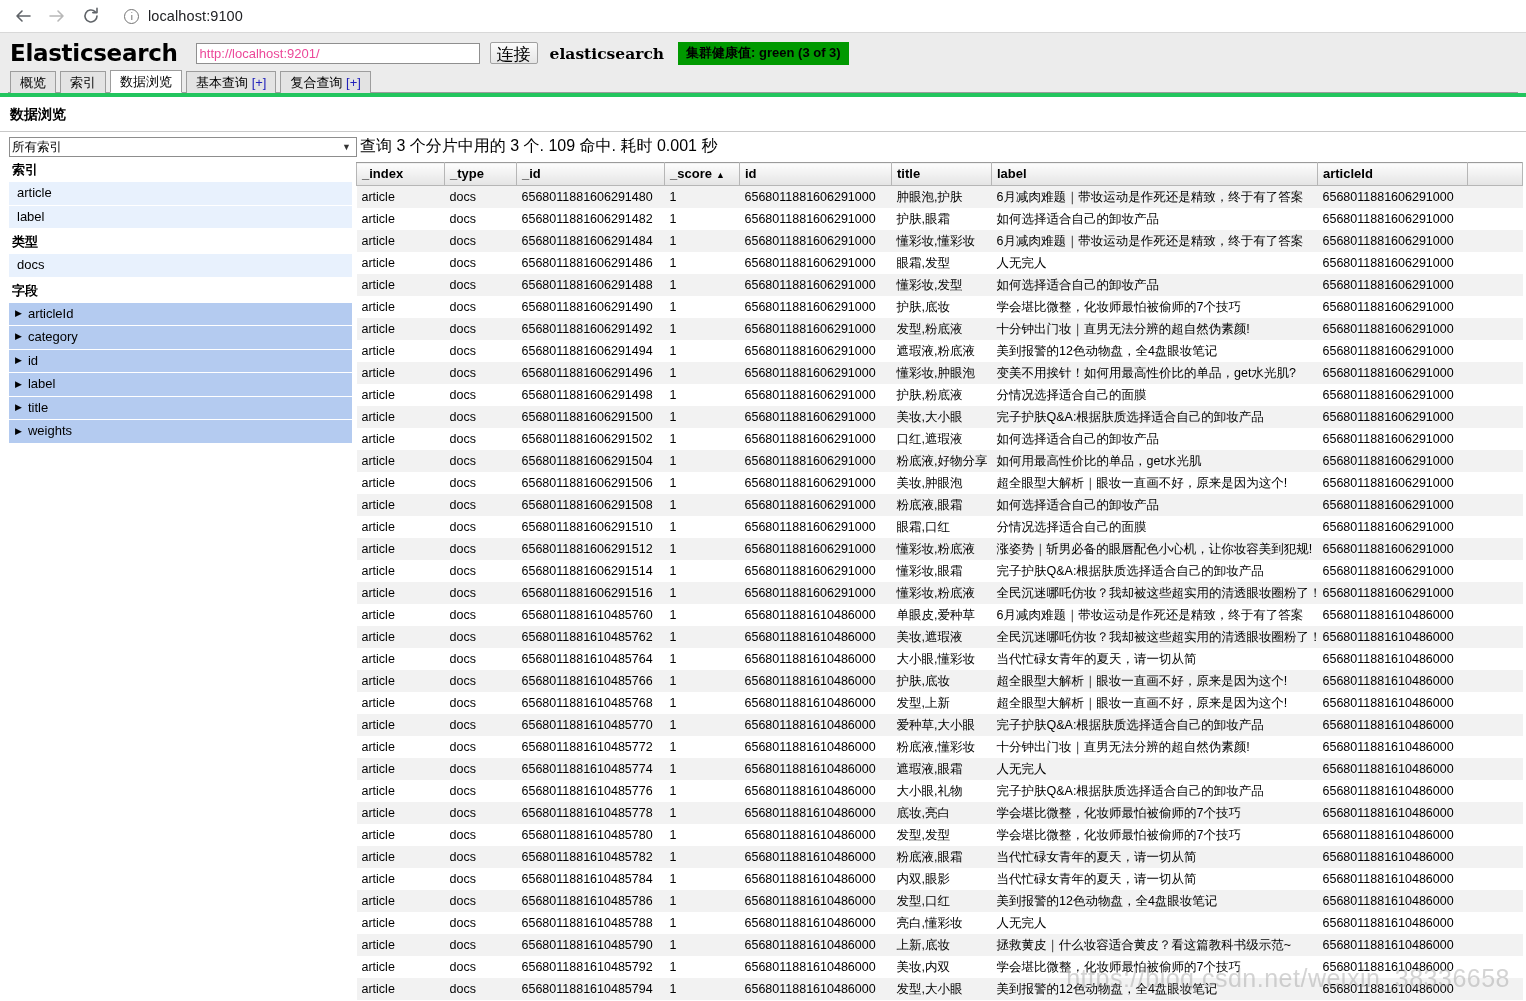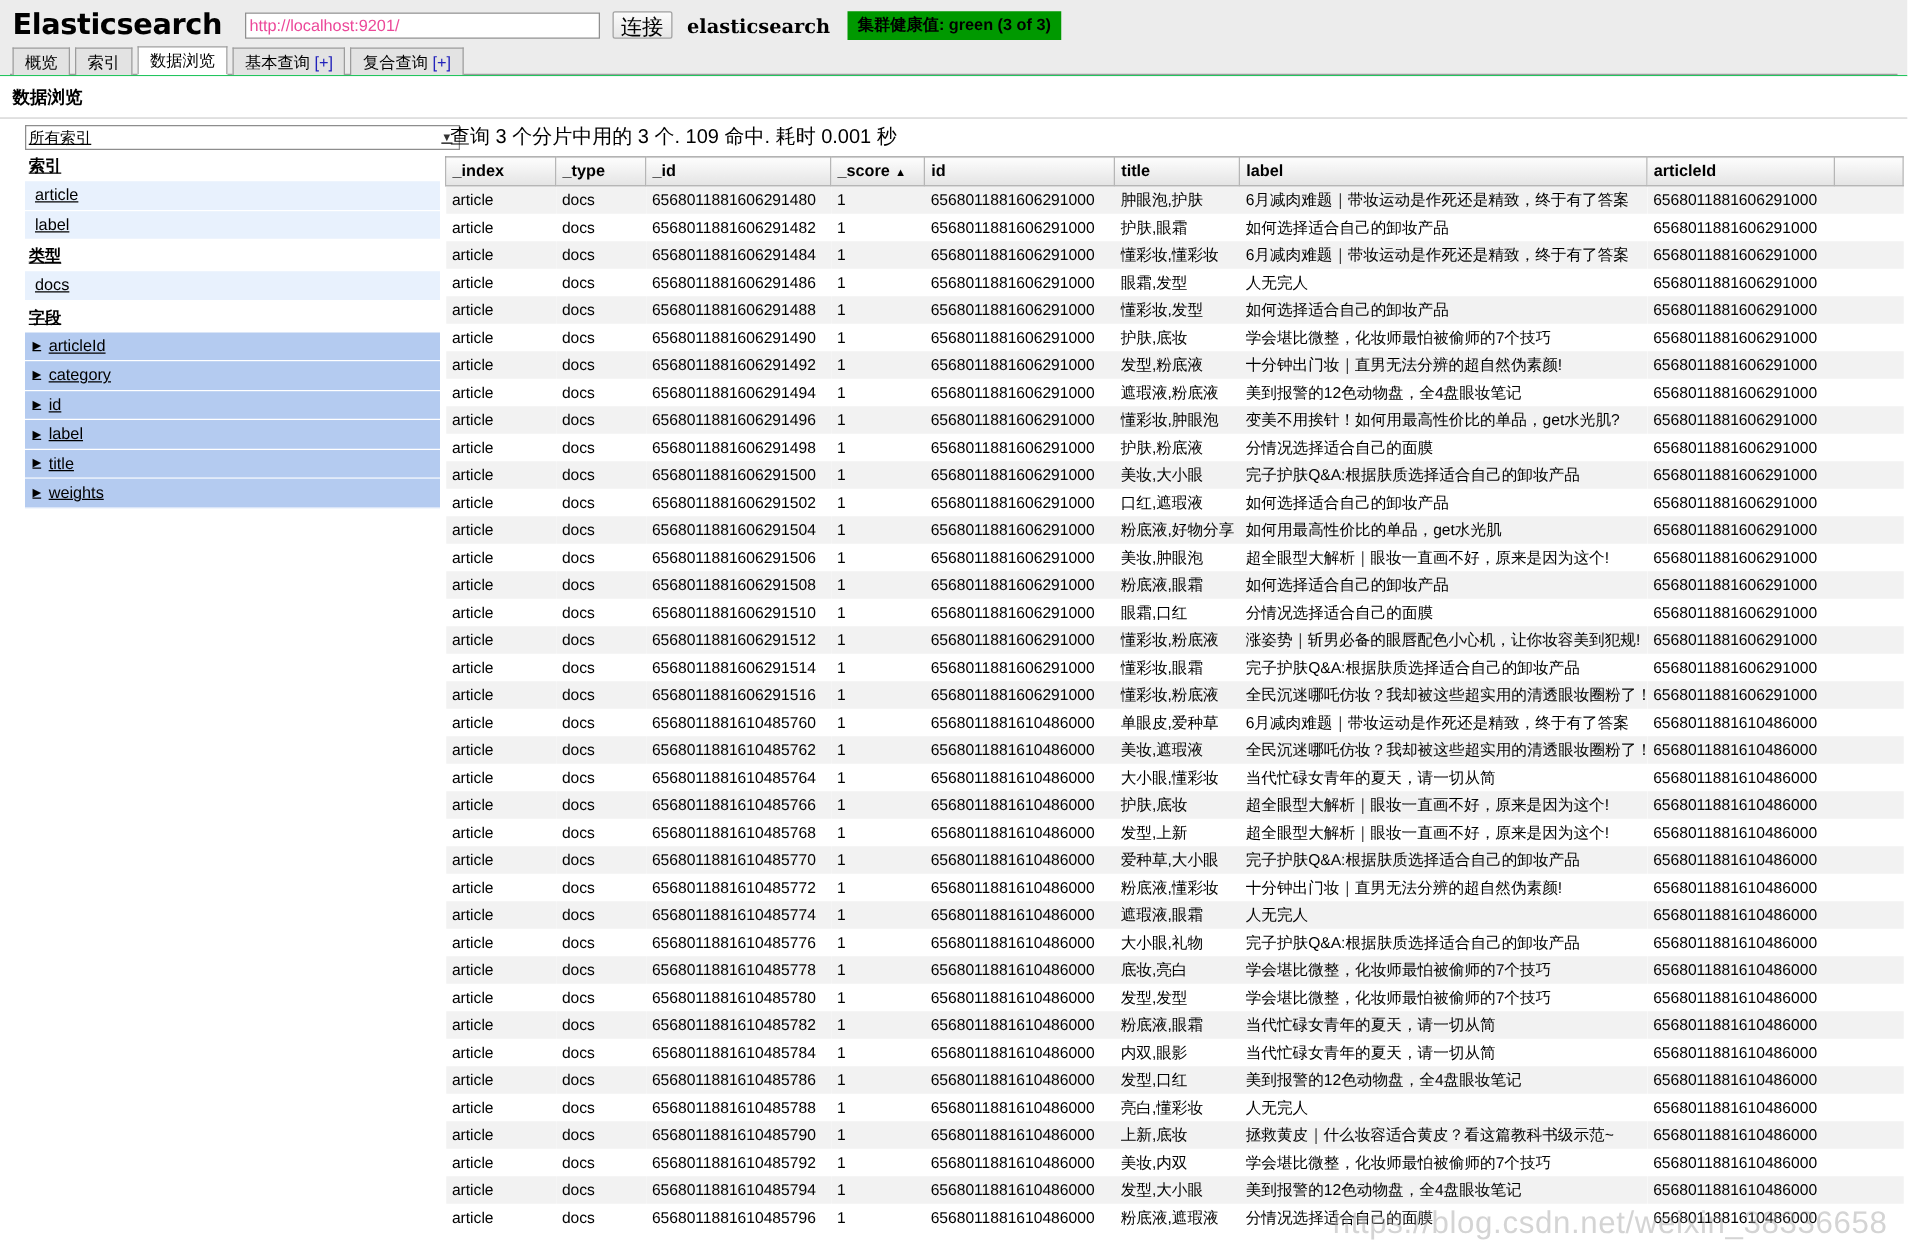--- a/index.html
+++ b/index.html
@@ -66,21 +66,21 @@
   .url-text {
     font-size: 14.5px;
     color: #202124;
     letter-spacing: 0.1px;
   }
 
   
   .app-header {
     background: #ececec;
     padding: 4px 8px 0 8px;
-    border-bottom: 1px solid #22c55e;
+    border-bottom: 4px solid #22c55e;
   }
   .header-row {
     display: flex;
     align-items: center;
     gap: 10px;
     height: 32px;
   }
   .brand {
     font-family: "DejaVu Sans", sans-serif;
     font-size: 23px;
@@ -177,22 +177,21 @@
     display: flex;
     align-items: flex-start;
     height: 881px;
     background: #fff;
   }
 
   
   .sidebar {
     width: 356px;
     flex: none;
-    padding: 5px 4px 0 20px;
-    text-decoration: underline;
+    padding: 5px 4px 0 9px;
   }
   .index-select {
     width: 348px;
     height: 20px;
     font-size: 12.5px;
     font-family: "Liberation Sans", sans-serif;
     border: 1px solid #8d8d8d;
     background: #ffffff;
     color: #000;
     padding: 0 2px;
@@ -306,20 +305,42 @@
     pointer-events: none;
     letter-spacing: 0.5px;
   }
   .page-root { position: relative; width: 1526px; height: 1001px; overflow: hidden; }
 </style>
 </head>
 <body>
 
 <div class="page-root">
 
+  <div class="browser-bar">
+    <div class="nav-btn">
+      <svg width="20" height="20" viewBox="0 0 20 20">
+          <path d="M17 10H4M9 5l-5 5 5 5" stroke="#5f6368" stroke-width="1.6" fill="none" stroke-linecap="round" stroke-linejoin="round"></path>
+        </svg>
+    </div>
+    <div class="nav-btn disabled">
+      <svg width="20" height="20" viewBox="0 0 20 20">
+          <path d="M3 10h13M11 5l5 5-5 5" stroke="#b8b8b8" stroke-width="1.6" fill="none" stroke-linecap="round" stroke-linejoin="round"></path>
+        </svg>
+    </div>
+    <div class="nav-btn">
+      <svg width="20" height="20" viewBox="0 0 20 20">
+          <path d="M16 10a6 6 0 1 1-1.9-4.4" stroke="#5f6368" stroke-width="1.6" fill="none" stroke-linecap="round"></path>
+          <path d="M16 2.4V6.6h-4.2" stroke="#5f6368" stroke-width="1.6" fill="none" stroke-linecap="round" stroke-linejoin="round"></path>
+        </svg>
+    </div>
+    <div class="urlbar">
+      <span class="info-icon"></span>
+      <span class="url-text">localhost:9100</span>
+    </div>
+  </div>
 
   <div class="app-header">
     <div class="header-row">
       <span class="brand">Elasticsearch</span>
       <input class="host-input" type="text" value="http://localhost:9201/" style="">
       <button class="connect-btn">连接</button>
       <span class="cluster-name">elasticsearch</span>
       <span class="health-badge">集群健康值: green (3 of 3)</span>
     </div>
 

